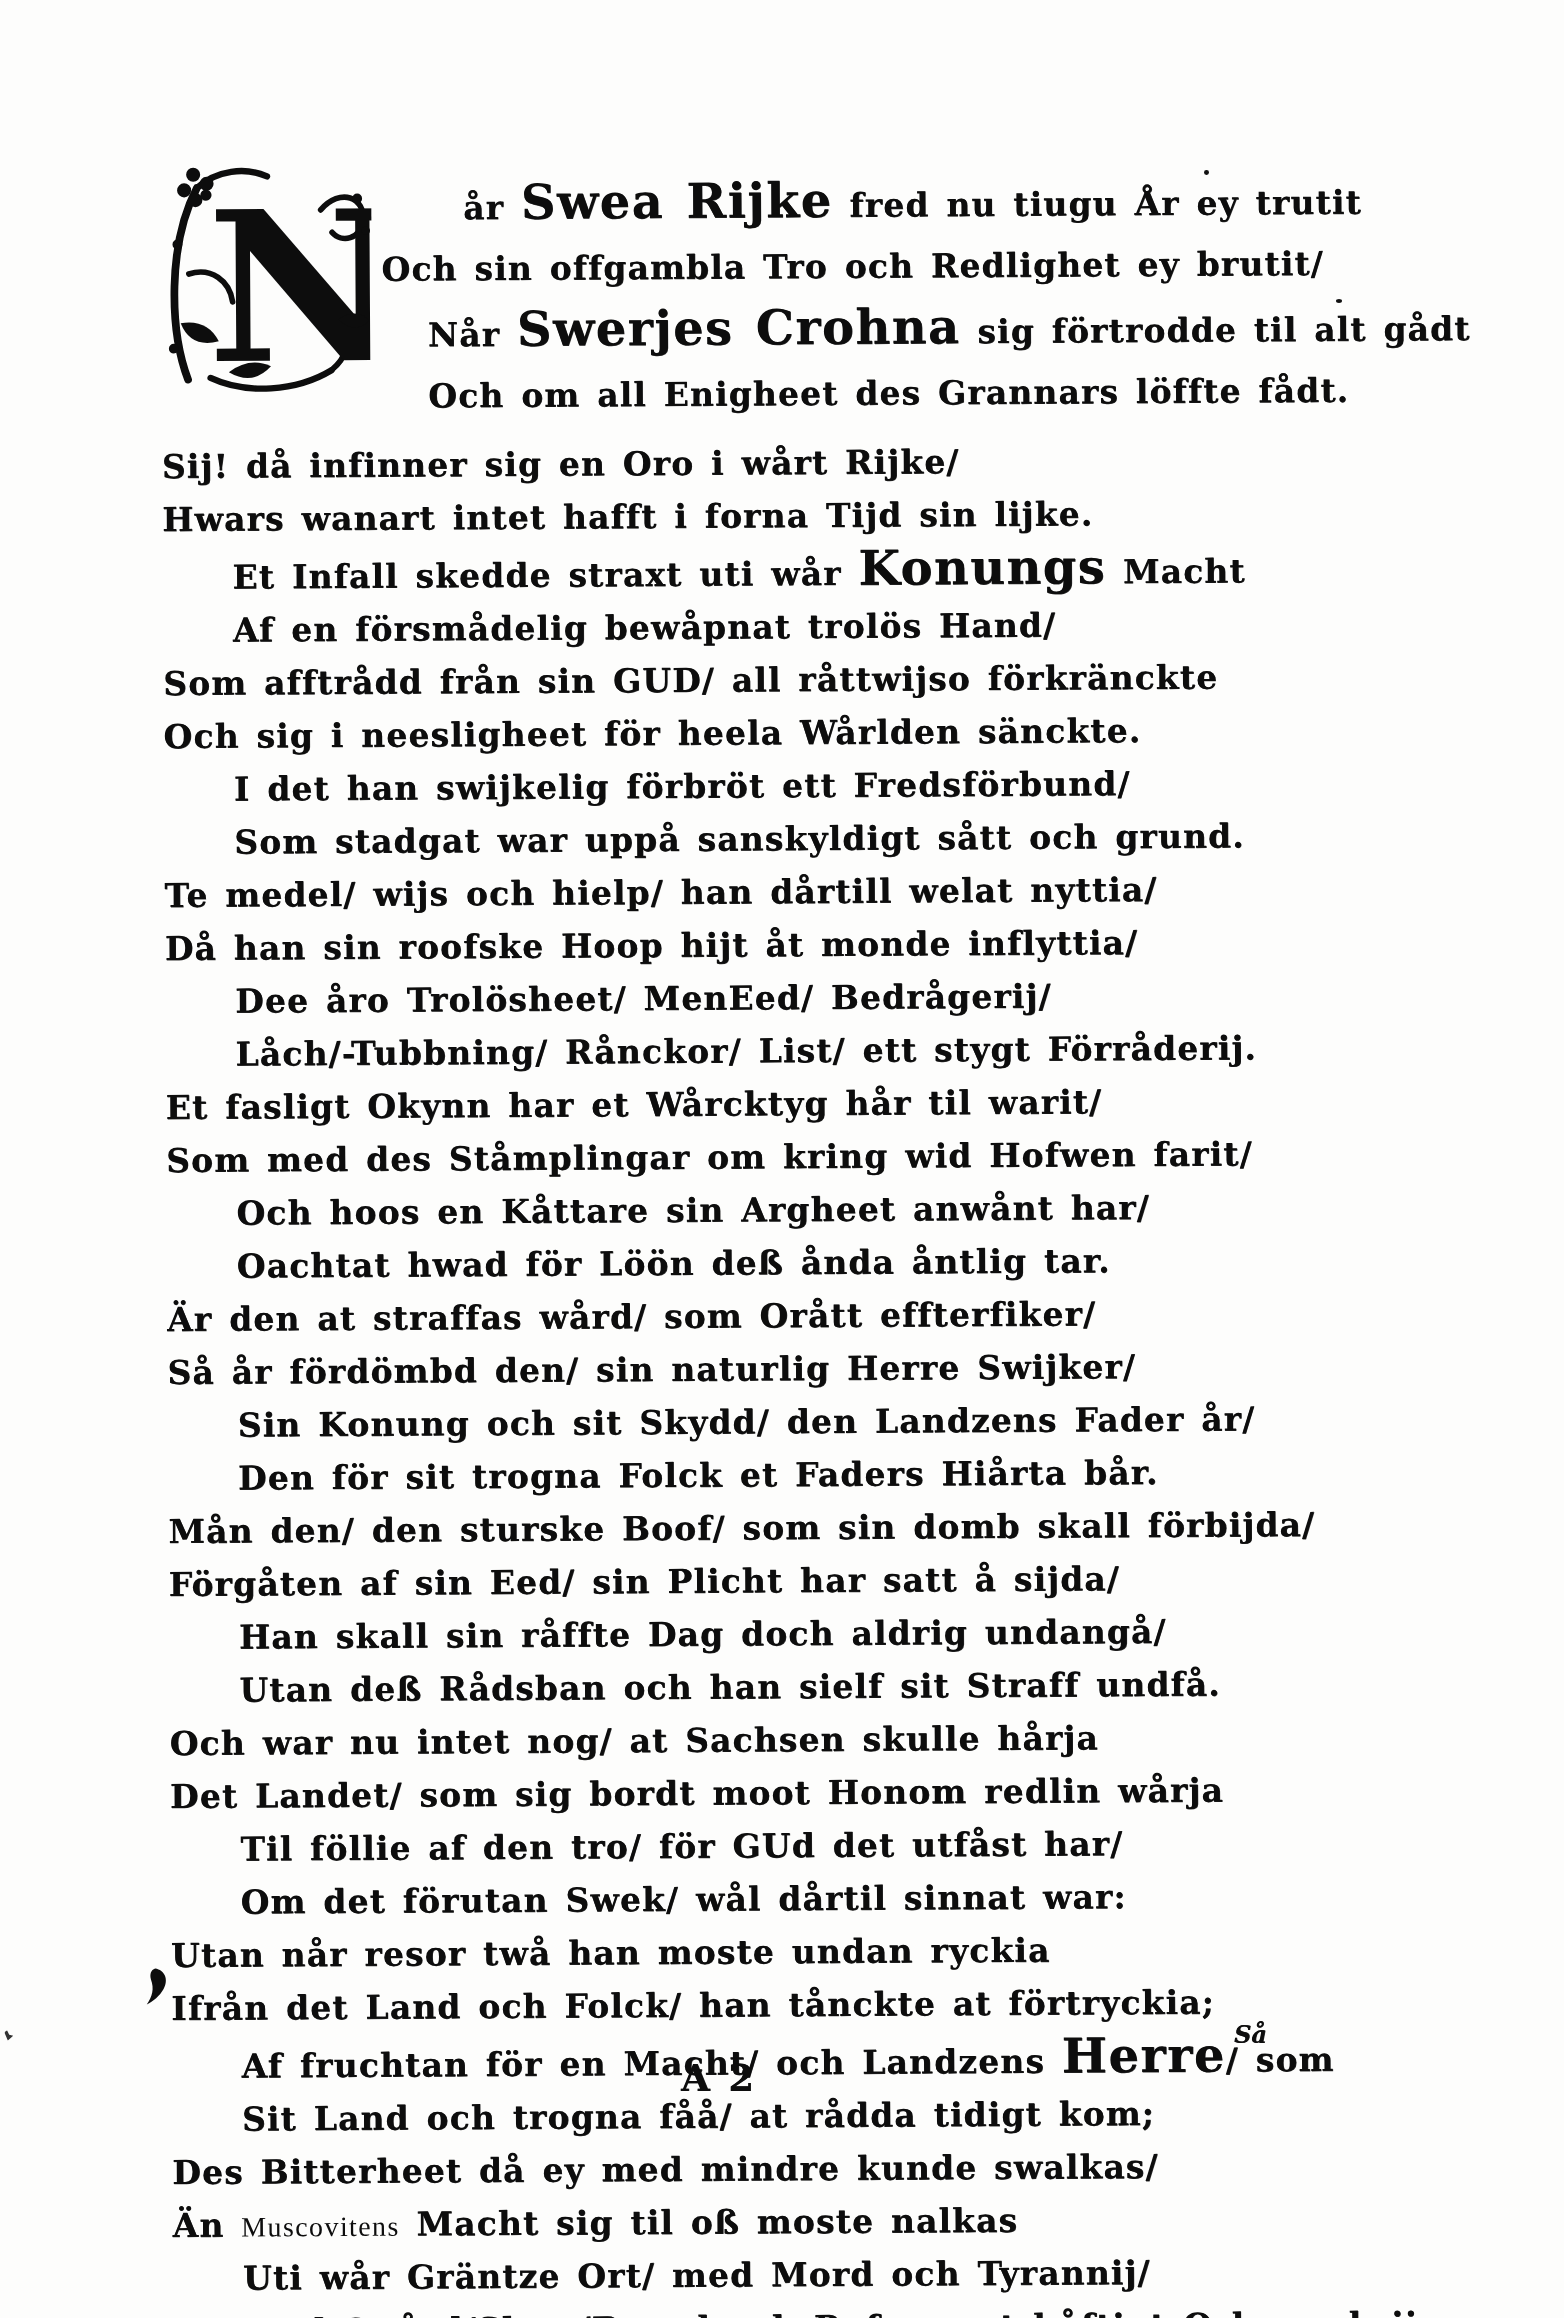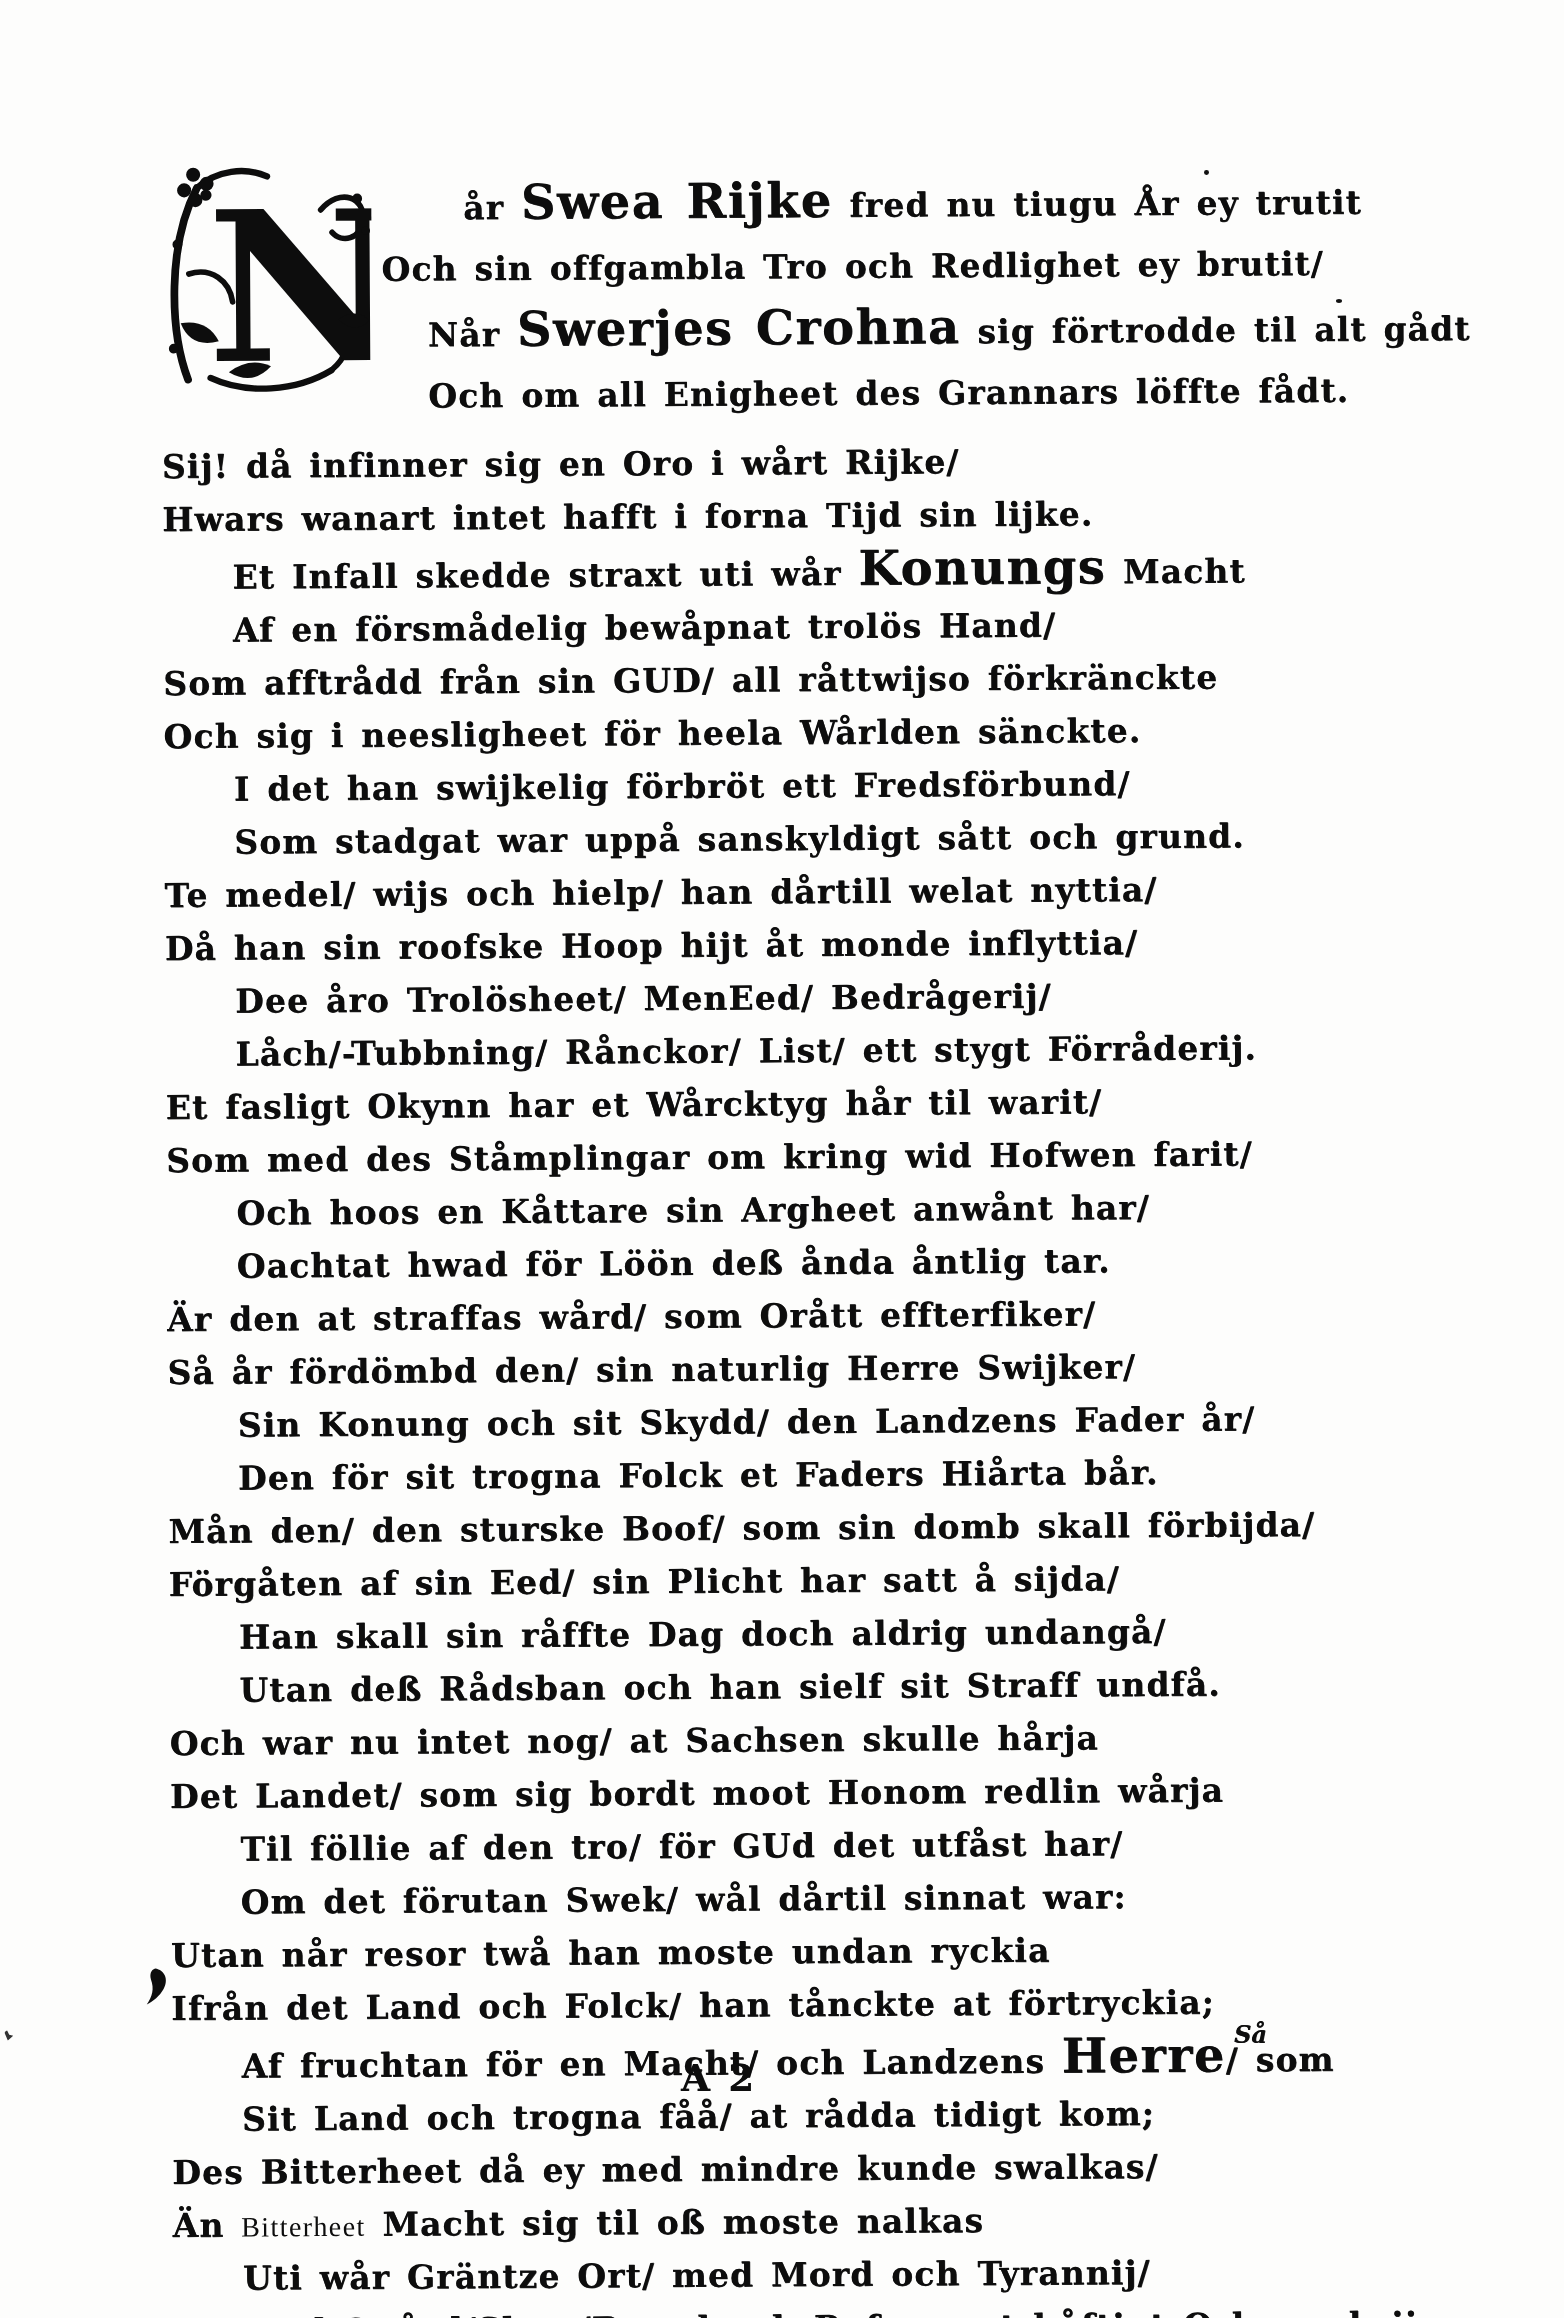--- a/index.html
+++ b/index.html
@@ -116,21 +116,21 @@
         <div class="poem-line indent-1"><span class="seg seg-body">Utan deß Rådsban och han sielf sit Straff undfå.</span></div>
         <div class="poem-line indent-0"><span class="seg seg-body">Och war nu intet nog/ at Sachsen skulle hårja</span></div>
         <div class="poem-line indent-0"><span class="seg seg-body">Det Landet/ som sig bordt moot Honom redlin wårja</span></div>
         <div class="poem-line indent-1"><span class="seg seg-body">Til föllie af den tro/ för GUd det utfåst har/</span></div>
         <div class="poem-line indent-1"><span class="seg seg-body">Om det förutan Swek/ wål dårtil sinnat war:</span></div>
         <div class="poem-line indent-0"><span class="seg seg-body">Utan når resor twå han moste undan ryckia</span></div>
         <div class="poem-line indent-0"><span class="seg seg-body">Ifrån det Land och Folck/ han tånckte at förtryckia;</span></div>
         <div class="poem-line indent-1"><span class="seg seg-body">Af fruchtan för en Macht/ och Landzens </span><span class="seg seg-display">Herre</span><span class="seg seg-body">/ som</span></div>
         <div class="poem-line indent-1"><span class="seg seg-body">Sit Land och trogna fåå/ at rådda tidigt kom;</span></div>
         <div class="poem-line indent-0"><span class="seg seg-body">Des Bitterheet då ey med mindre kunde swalkas/</span></div>
-        <div class="poem-line indent-0"><span class="seg seg-body">Än </span><span class="seg seg-roman">Bitterheet</span><span class="seg seg-body"> Macht sig til oß moste nalkas</span></div>
+        <div class="poem-line indent-0"><span class="seg seg-body">Än </span><span class="seg seg-roman">Muscovitens</span><span class="seg seg-body"> Macht sig til oß moste nalkas</span></div>
         <div class="poem-line indent-1"><span class="seg seg-body">Uti wår Gräntze Ort/ med Mord och Tyrannij/</span></div>
         <div class="poem-line indent-1"><span class="seg seg-body">Med Swård/Skytt/Brand och Rof sampt håftigt Orlogz skrij.</span></div>
       </div>
 
   </div>
 
   <div class="signature">A 2</div>
   <div class="catchword">Så</div>
 
   <svg class="ink-comma" viewBox="0 0 36 56">

